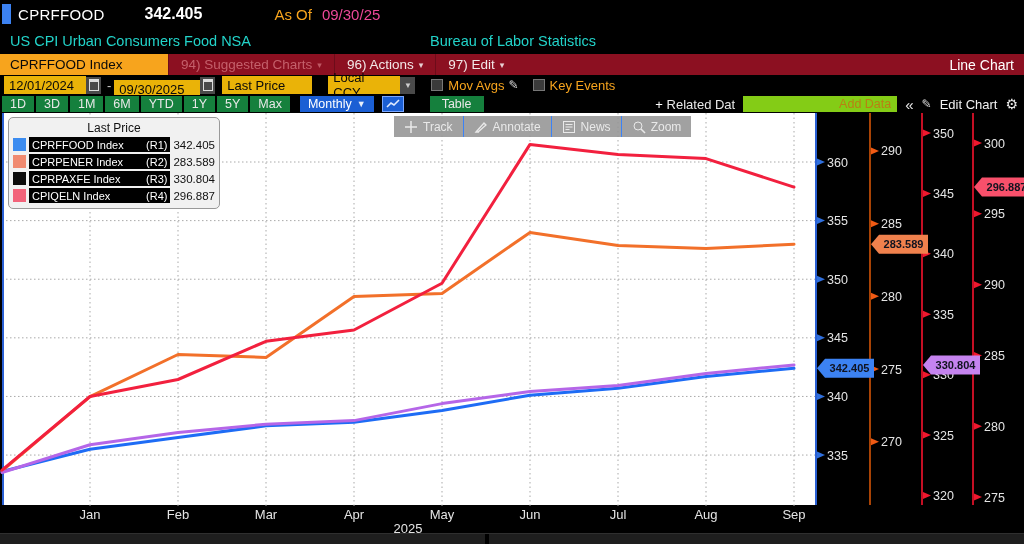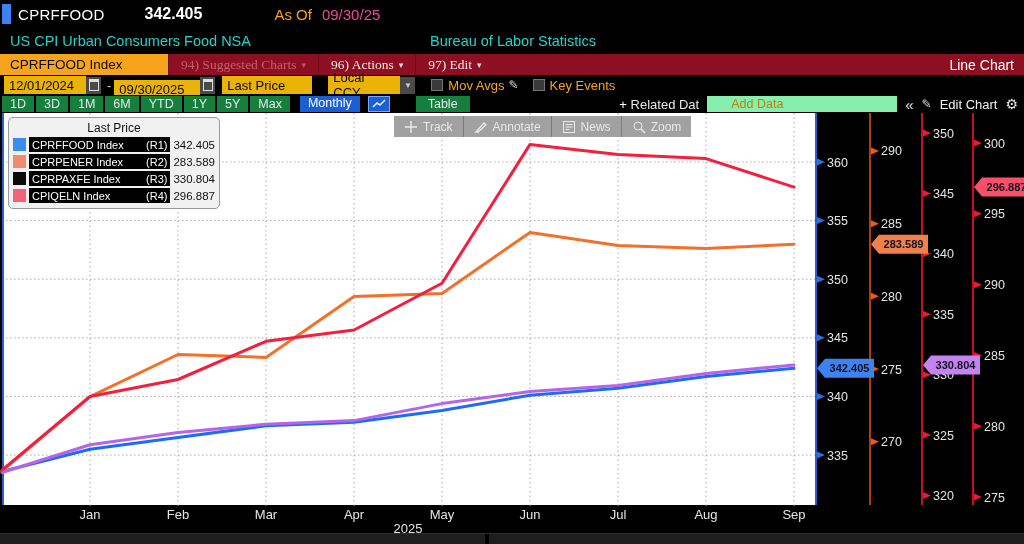--- a/index.html
+++ b/index.html
@@ -13,48 +13,48 @@
   .px-last{color:#fff;font-size:16px;font-weight:bold;margin-right:72px;}
   .asof{color:#f7a41d;font-size:15px;margin-right:10px;}
   .asof-date{color:#ec4899;font-size:15px;}
   .row2{height:26px;}
   .desc{color:#22d3c9;font-size:14.5px;margin-left:10px;}
   .source{color:#22d3c9;font-size:14.5px;position:absolute;left:430px;}
   .row3{height:21px;background:#8c1021;font-size:13.5px;}
   .sec-box{height:21px;background:#f7a41d;color:#0a0a0a;display:flex;align-items:center;
            padding:0 10px;min-width:148px;font-size:13.5px;}
   .menu-item{padding:0 12px;color:#f3e8e8;height:100%;display:flex;align-items:center;gap:5px;
-             border-left:1px solid #6d0c1a;font-family:Liberation Serif, serif;}
+             border-left:1px solid #6d0c1a;}
   .menu-item.muted{color:#c4606b;}
   .caret{font-size:9px;opacity:.9;}
   .chart-type{margin-left:auto;color:#fff;padding-right:10px;font-size:14px;}
   .row4{height:20px;gap:0;font-size:13px;}
   .obox{background:#eab308;color:#0a0a0a;height:18px;display:flex;align-items:center;
         padding:0 5px;}
   .cal-btn{width:15px;height:17px;background:#4a4a4a;display:flex;align-items:center;
            justify-content:center;margin-right:3px;}
   .cal-glyph{width:8px;height:8px;border:1px solid #ddd;border-top:3px solid #ddd;}
   .dash{color:#ccc;margin:0 3px;}
   .dd-btn{width:15px;height:17px;background:#4a4a4a;color:#ccc;font-size:8px;display:flex;
           align-items:center;justify-content:center;}
   .chk{width:10px;height:10px;background:#3a3a3a;border:1px solid #777;margin-right:5px;}
   .olabel{color:#f7a41d;}
   .pencil{color:#ddd;font-size:12px;margin-left:4px;}
   .row5{height:18px;font-size:12.5px;gap:2px;padding-left:2px;}
   .rtab{background:#15803d;color:#e8e8e8;height:16px;display:flex;align-items:center;
         padding:0 8px;cursor:default;}
-  .rtab.blue{background:#1b5fd4;color:#fff;gap:5px;margin-left:8px;flex-direction:column;}
+  .rtab.blue{background:#1b5fd4;color:#fff;gap:5px;margin-left:8px;}
   .icon-btn{width:22px;height:16px;background:#1b5fd4;border:1px solid #7aa7ff;box-sizing:border-box;
             display:flex;align-items:center;justify-content:center;margin-left:6px;}
   .tbl{margin-left:24px;padding:0 12px;text-align:right;}
   .right-cluster{margin-left:auto;display:flex;align-items:center;gap:8px;padding-right:6px;}
   .plus{color:#fff;}
   .rel{color:#e8e8e8;font-size:13px;white-space:nowrap;}
-  .add-input{width:142px;height:16px;background:#86efac;border:none;outline:none;
-             font-family:"Liberation Sans",sans-serif;font-size:12.5px;color:#4d3405;padding:0 24px;}
+  .add-input{width:142px;height:16px;background:#84cc16;border:none;outline:none;
+             font-family:"Liberation Sans",sans-serif;font-size:12.5px;color:#4d3405;padding:0 6px;text-align:right;}
   .add-input::placeholder{color:#b97f14;opacity:1;}
   .chev{color:#e8e8e8;font-size:15px;}
   .gear{color:#e8e8e8;font-size:14px;}
   .editchart{color:#f2f2f2;font-size:13px;}
   
   #chart{position:absolute;left:0;top:0;z-index:1;}
   .legend{position:absolute;z-index:3;left:8px;top:117px;width:212px;background:#f1f1f1;
           border:1px solid #999;border-radius:5px;padding:3px 4px 4px 4px;box-sizing:border-box;}
   .legend-title{text-align:center;color:#111;font-size:12px;margin-bottom:1px;}
   .lrow{display:flex;align-items:center;height:17px;gap:3px;}

